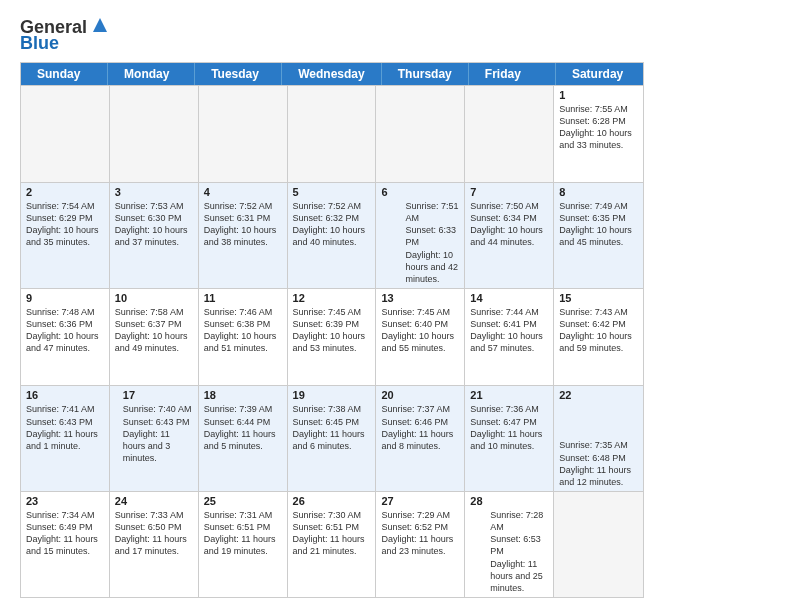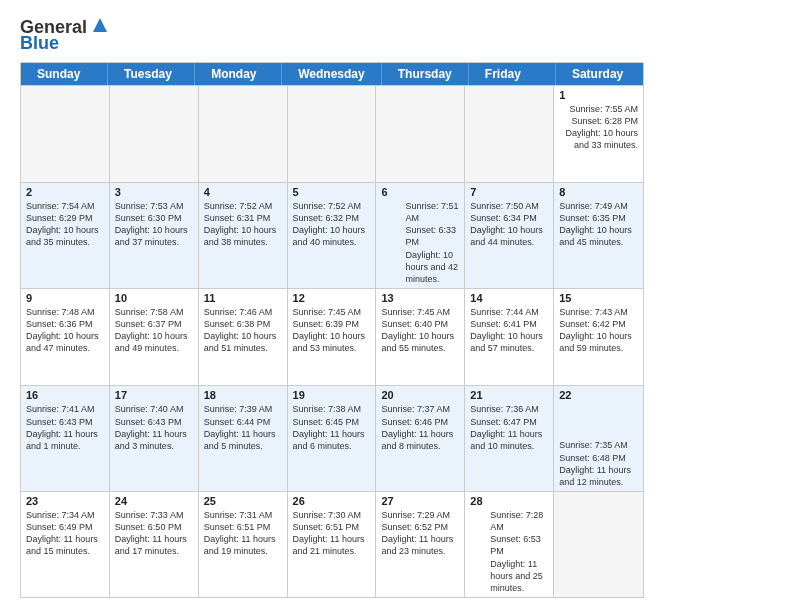--- a/index.html
+++ b/index.html
@@ -120,38 +120,38 @@
     </div>
     <div class="title-block">
       <div class="month-title"></div>
       <div class="subtitle"></div>
     </div>
   </div>
 
   <div class="calendar">
     <div class="cal-header">
     <div class="cal-header-cell">Sunday</div>
+        <div class="cal-header-cell">Monday</div>
         <div class="cal-header-cell">Tuesday</div>
-        <div class="cal-header-cell">Monday</div>
         <div class="cal-header-cell">Wednesday</div>
         <div class="cal-header-cell">Thursday</div>
         <div class="cal-header-cell">Friday</div>
         <div class="cal-header-cell">Saturday</div>
       </div>
     <div class="cal-body">
     <div class="cal-row">
           <div class="cal-cell empty"></div>
           <div class="cal-cell empty"></div>
           <div class="cal-cell empty"></div>
           <div class="cal-cell empty"></div>
           <div class="cal-cell empty"></div>
           <div class="cal-cell empty"></div>
           <div class="cal-cell">
             <div class="day-num">1</div>
-            <div class="cell-text" style="white-space: pre-line; text-align: right;">Sunrise: 7:55 AM
+            <div class="cell-text" style="white-space: pre-line;">Sunrise: 7:55 AM
 Sunset: 6:28 PM
 Daylight: 10 hours and 33 minutes.</div>
           </div>
         </div>
         <div class="cal-row row-even">
           <div class="cal-cell" style="background: rgb(234, 242, 251);">
             <div class="day-num">2</div>
             <div class="cell-text" style="white-space: pre-line;">Sunrise: 7:54 AM
 Sunset: 6:29 PM
 Daylight: 10 hours and 35 minutes.</div>
@@ -237,21 +237,21 @@
 Daylight: 10 hours and 59 minutes.</div>
           </div>
         </div>
         <div class="cal-row row-even">
           <div class="cal-cell" style="background: rgb(234, 242, 251);">
             <div class="day-num">16</div>
             <div class="cell-text" style="white-space: pre-line;">Sunrise: 7:41 AM
 Sunset: 6:43 PM
 Daylight: 11 hours and 1 minute.</div>
           </div>
-          <div class="cal-cell" style="background: rgb(234, 242, 251);">
+          <div class="cal-cell" style="background: rgb(234, 242, 251); margin-left: 8px;">
             <div class="day-num">17</div>
             <div class="cell-text" style="white-space: pre-line;">Sunrise: 7:40 AM
 Sunset: 6:43 PM
 Daylight: 11 hours and 3 minutes.</div>
           </div>
           <div class="cal-cell" style="background: rgb(234, 242, 251);">
             <div class="day-num">18</div>
             <div class="cell-text" style="white-space: pre-line;">Sunrise: 7:39 AM
 Sunset: 6:44 PM
 Daylight: 11 hours and 5 minutes.</div>

